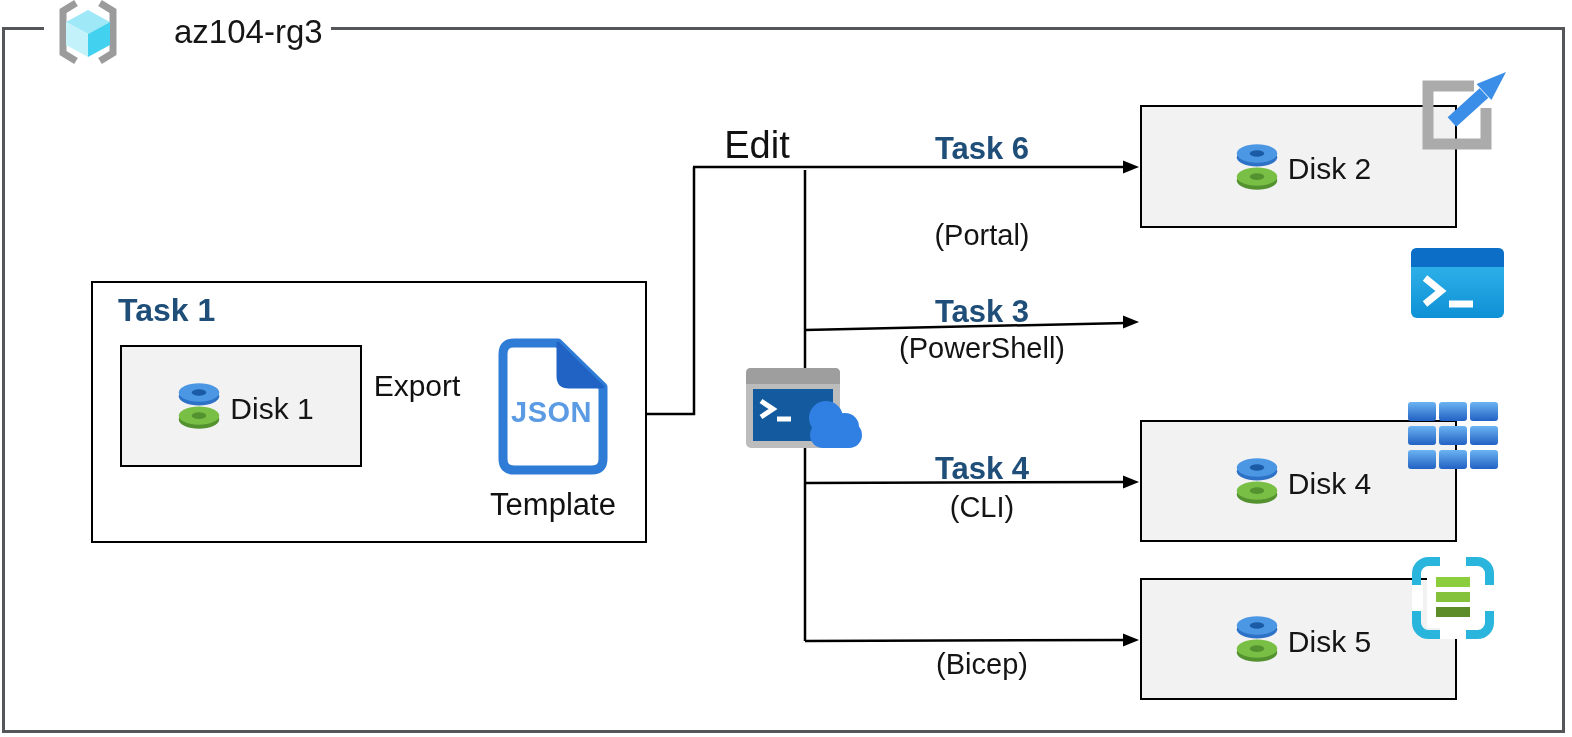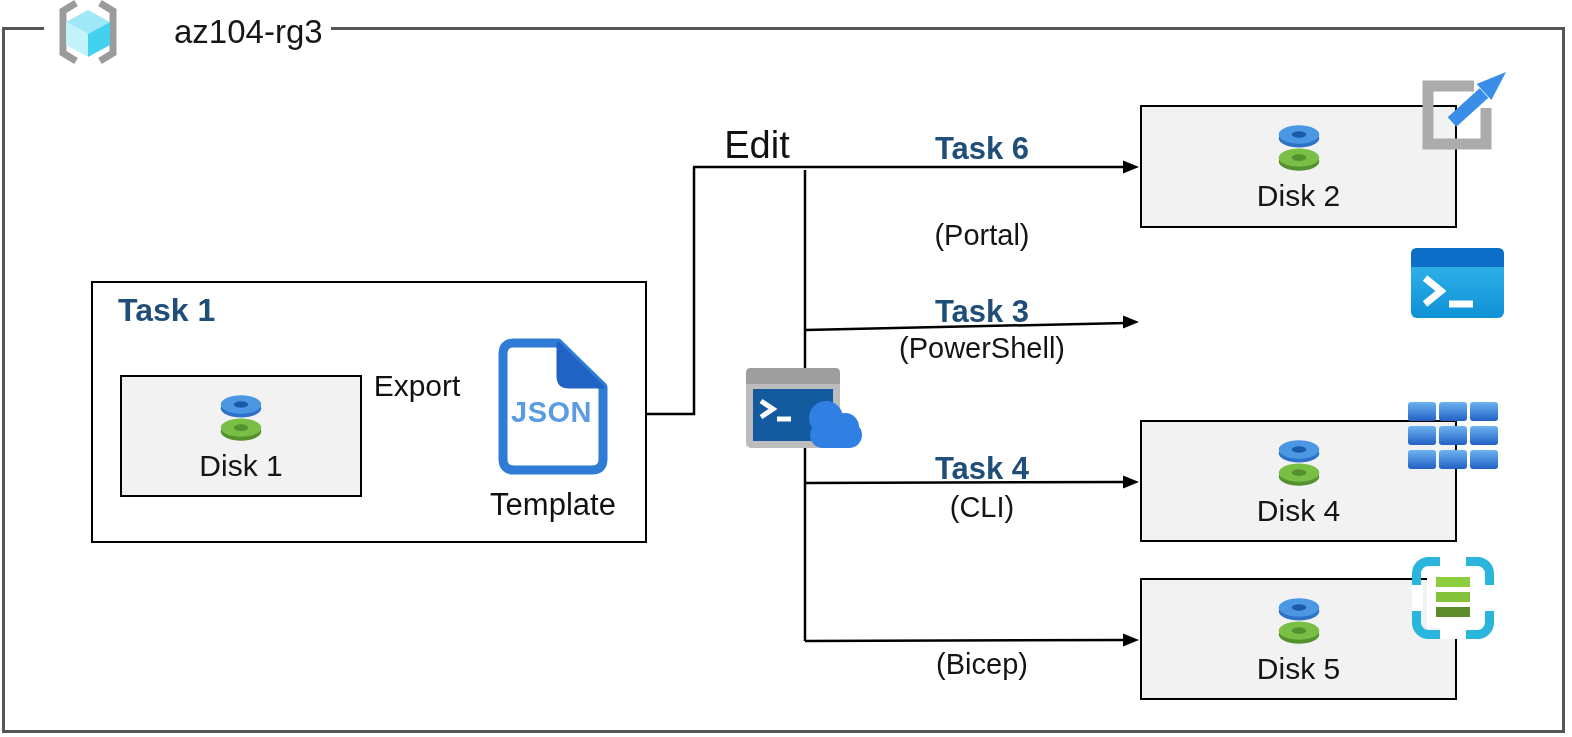--- a/index.html
+++ b/index.html
@@ -9,24 +9,24 @@
   svg{display:block;}
   .outer-border{left:2px;top:27px;width:1563px;height:706px;border:3px solid #55565a;
                 box-sizing:border-box;z-index:0;}
   .hdr-mask{left:44px;top:21px;width:274px;height:14px;background:#fff;z-index:4;}
   .rg-icon{left:50px;top:0px;z-index:5;}
   .rg-label{left:138px;top:13px;font-size:33px;color:#161616;background:#fff;
             padding:0 8px;z-index:5;white-space:nowrap;margin-left:28px;}
   #connectors{left:0;top:0;z-index:1;}
   .white-box{background:#ffffff;border:2.5px solid #000;box-sizing:border-box;z-index:2;}
   .gray-box{background:#f2f2f2;border:2.5px solid #000;box-sizing:border-box;z-index:2;
-            display:flex;flex-direction:column;align-items:center;justify-content:center;}
+            display:flex;flex-direction:row;align-items:center;justify-content:center;}
   .task1-box{left:91px;top:281px;width:556px;height:262px;}
   .task1-title{left:118px;top:292px;font-size:32px;font-weight:bold;color:#1f4e79;z-index:3;}
-  .disk1-box{left:120px;top:345px;width:242px;height:122px;margin-top:30px;}
+  .disk1-box{left:120px;top:345px;width:242px;height:122px;}
   .disk-label{font-size:30px;color:#151515;margin-top:4px;line-height:1.1;}
   .export-label{left:352px;top:361px;width:130px;text-align:center;font-size:30px;z-index:3;margin-top:8px;}
   .json-icon{left:495px;top:338px;z-index:3;}
   .json-text{left:495px;top:396px;width:113px;text-align:center;font-size:29px;font-weight:bold;
              color:#5b9be4;z-index:4;letter-spacing:0.5px;}
   .template-label{left:463px;top:487px;width:180px;text-align:center;font-size:31px;z-index:3;}
   .edit-label{left:712px;top:124px;width:90px;text-align:center;font-size:38px;z-index:2;}
   .branch-task{left:862px;width:240px;text-align:center;font-size:31px;font-weight:bold;
                color:#1f4e79;z-index:2;}
   .branch-method{left:862px;width:240px;text-align:center;font-size:29px;color:#141414;z-index:2;}

